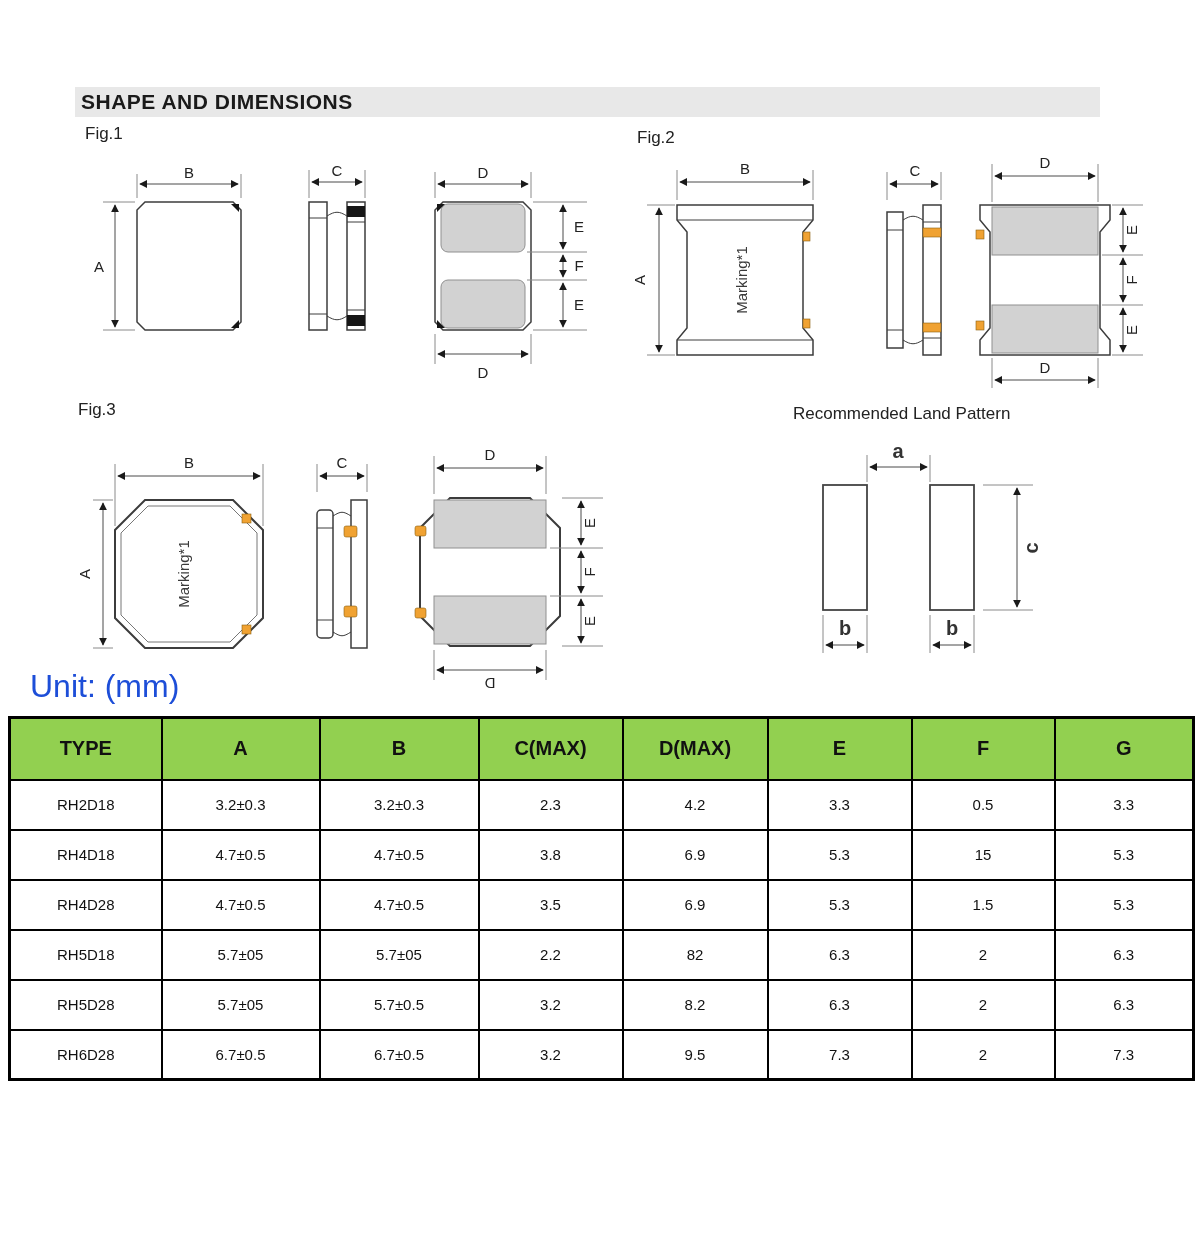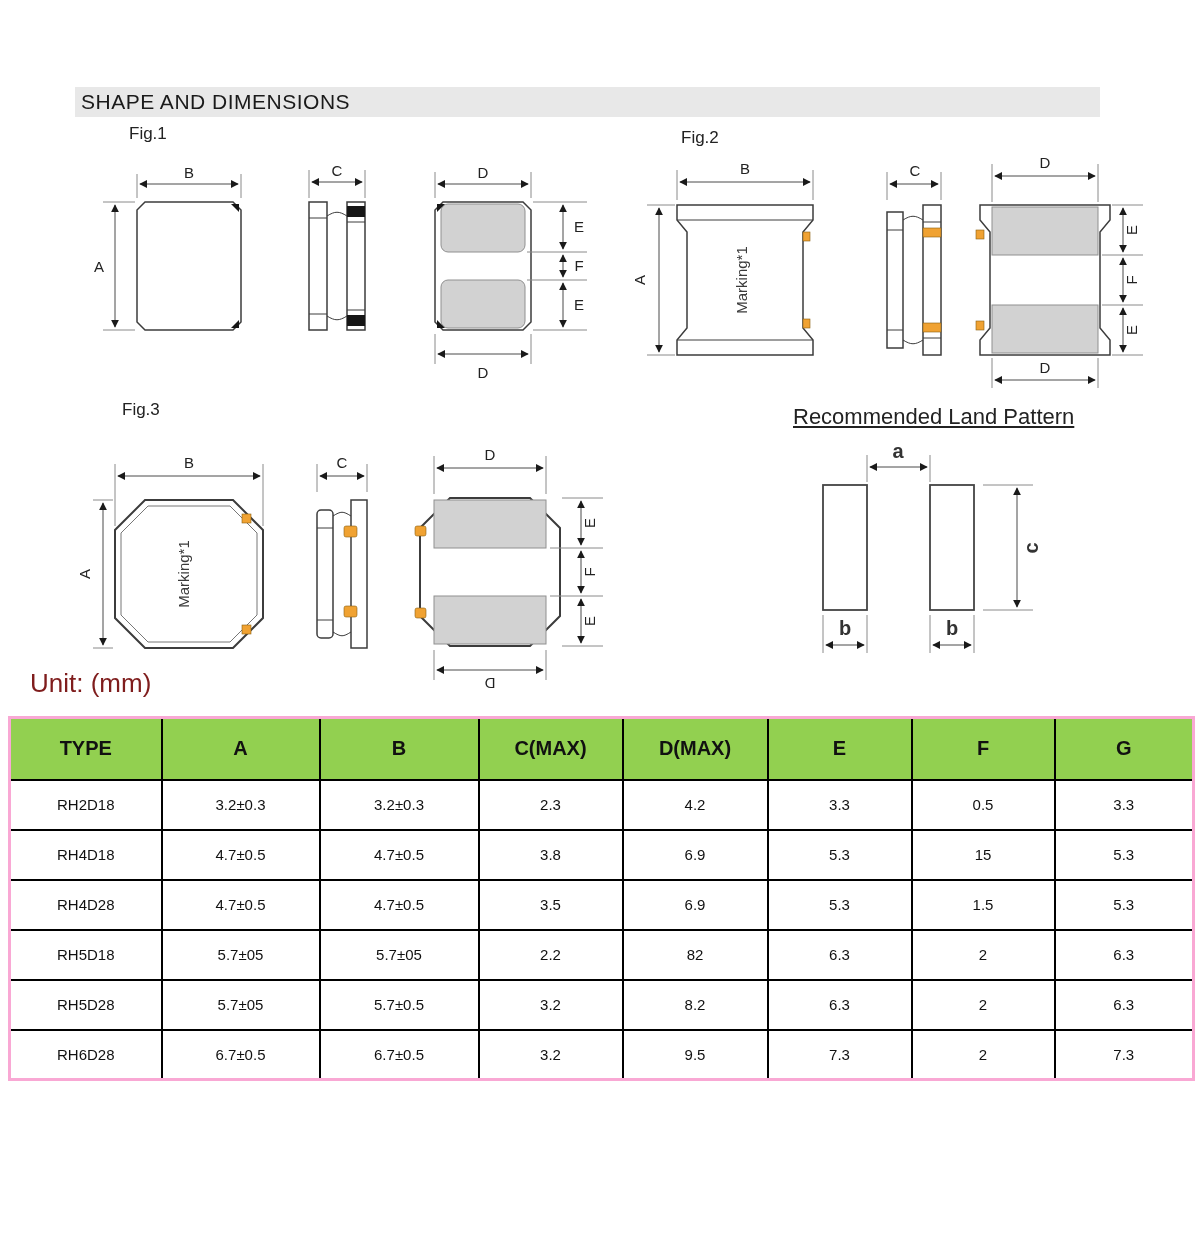--- a/index.html
+++ b/index.html
@@ -3,40 +3,40 @@
 <meta charset="utf-8">
 <style>
   :root{
     --green:#92d050; --pad:#d2d2d2; --orange:#f0a232; --bar:#e8e8e8;
     --line:#3c3c3c; --dim:#4a4a4a; --ext:#8a8a8a;
   }
   *{margin:0;padding:0;box-sizing:border-box;}
   body{background:#fff;font-family:"Liberation Sans",sans-serif;}
   #page{position:relative;width:1200px;height:1237px;background:#fff;overflow:hidden;}
   .titlebar{position:absolute;left:75px;top:87px;width:1025px;height:30px;background:var(--bar);
-    font-size:21px;font-weight:normal;color:#1a1a1a;line-height:30px;padding-left:6px;letter-spacing:.5px;}
-  .figlabel{position:absolute;font-size:17px;color:#222;margin-left:44px;}
-  .landtitle{position:absolute;left:793px;top:404px;font-size:22px;color:#222;text-decoration:underline;}
-  .unit{position:absolute;left:30px;top:668px;font-size:26px;color:#7f1d1d;}
+    font-size:21px;font-weight:bold;color:#1a1a1a;line-height:30px;padding-left:6px;letter-spacing:.5px;}
+  .figlabel{position:absolute;font-size:17px;color:#222;}
+  .landtitle{position:absolute;left:793px;top:404px;font-size:17px;color:#222;}
+  .unit{position:absolute;left:30px;top:668px;font-size:32px;color:#1d4ed8;}
   svg{position:absolute;overflow:visible;}
   svg text{font-family:"Liberation Sans",sans-serif;font-size:15px;fill:#222;}
   .outline{fill:#fff;stroke:var(--line);stroke-width:1.5;}
   .thin{fill:none;stroke:var(--line);stroke-width:1;}
   .padrect{fill:var(--pad);stroke:#909090;stroke-width:1;}
   .dimline{stroke:var(--dim);stroke-width:1;fill:none;}
   .extline{stroke:var(--ext);stroke-width:1;fill:none;}
   .term{fill:var(--orange);stroke:#8a6010;stroke-width:.6;}
   .blk{fill:#161616;}
   .abc{font-size:20px;font-weight:bold;fill:#333;}
   
   .dimtable{position:absolute;left:8px;top:716px;border-collapse:collapse;table-layout:fixed;}
   .dimtable td,.dimtable th{border:2px solid #000;text-align:center;vertical-align:middle;
     font-size:15px;color:#111;height:50px;background:#fff;overflow:hidden;}
   .dimtable th{background:var(--green);font-size:20px;font-weight:bold;height:62px;}
-  .dimtable{border:3px solid #f9a8d4;}
+  .dimtable{border:3px solid #000000;}
 </style>
 </head>
 <body>
 
 <div id="page">
 
   <svg width="0" height="0">
     <defs>
       <marker id="arr" viewBox="0 0 10 10" refX="9" refY="5" markerWidth="8" markerHeight="8" orient="auto-start-reverse" markerUnits="userSpaceOnUse">
         <path d="M0,0 L10,5 L0,10 Z" fill="#1a1a1a"></path>

